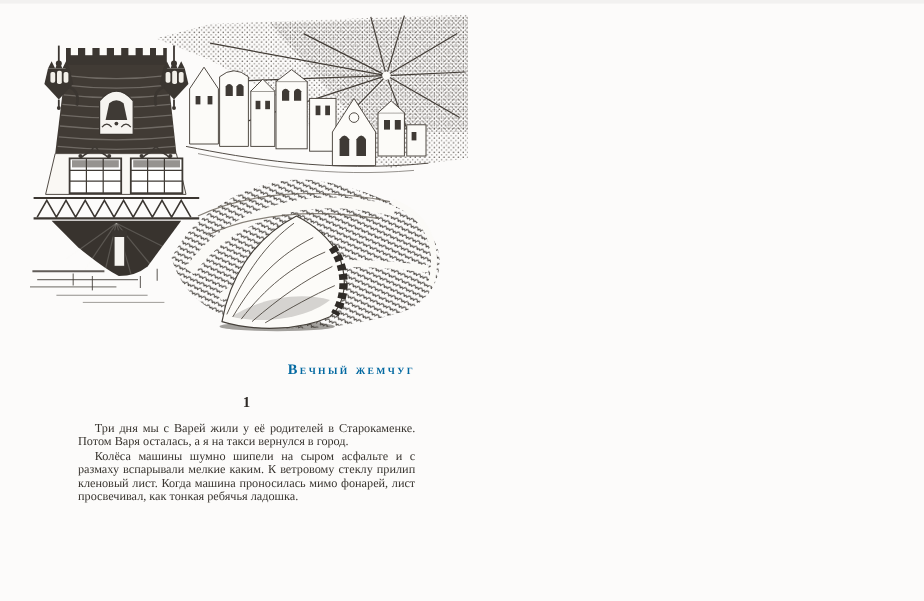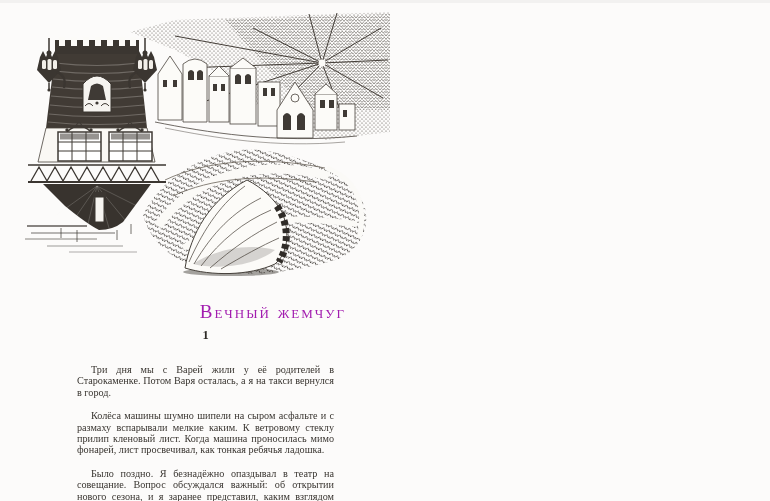--- a/index.html
+++ b/index.html
@@ -10,33 +10,33 @@
     color:#3a3631;
   }
   .page{position:absolute;top:0;height:501px;}
   .page-left{left:0;width:395px;}
   .page-right{left:395px;width:375px;}
 
   .illu-main{position:absolute;left:25px;top:10px;width:365px;height:285px;}
 
   .chapter-title{
     position:absolute;left:65px;top:301px;width:281px;
-    text-align:right;font-weight:normal;font-variant:small-caps;
-    font-size:19px;letter-spacing:2px;color:#a21caf;
+    text-align:right;font-weight:bold;font-variant:small-caps;
+    font-size:12px;letter-spacing:2px;color:#0369a1;
   }
   .chapter-number{
     position:absolute;left:65px;top:328px;width:281px;
     text-align:center;font-weight:bold;font-size:12.5px;color:#2e2a26;
   }
   .text-block{
     position:absolute;font-size:10.2px;line-height:11.4px;
     text-align:justify;color:#38342f;
   }
   .text-left{left:65px;top:352px;width:281px;}
-  .par{margin:12px;text-indent:14px;}
+  .par{margin:0;text-indent:14px;}
   .page-number{
     position:absolute;top:466px;text-align:center;
     font-weight:bold;font-size:11px;letter-spacing:1px;color:#37332e;
   }
   .pn-left{left:65px;width:281px;}
   .scan-edge{position:absolute;left:0;top:0;width:770px;height:3px;
     background:rgba(60,60,60,0.05);}
 </style>
 </head>
 <body>
@@ -249,21 +249,20 @@
       </g>
     </svg>
 
     <div class="chapter-title">Вечный жемчуг</div>
     <div class="chapter-number">1</div>
 
     <div class="text-block text-left">
 
     <p class="par">Три дня мы с Варей жили у её родителей в Старокаменке. Потом Варя осталась, а я на такси вернулся в город.</p>
         <p class="par">Колёса машины шумно шипели на сыром асфальте и с размаху вспарывали мелкие каким. К ветровому стеклу прилип кленовый лист. Когда машина проносилась мимо фонарей, лист просвечивал, как тонкая ребячья ладошка.</p>
-        <p class="par">Было поздно. Я безнадёжно опаздывал в театр на совещание. Вопрос обсуждался важный: об открытии нового сезона, и я заранее представил, каким взглядом встретит меня наша</p>
       </div>
 
   </div>
 
   <div class="page page-right">
     
 
     
 
     

